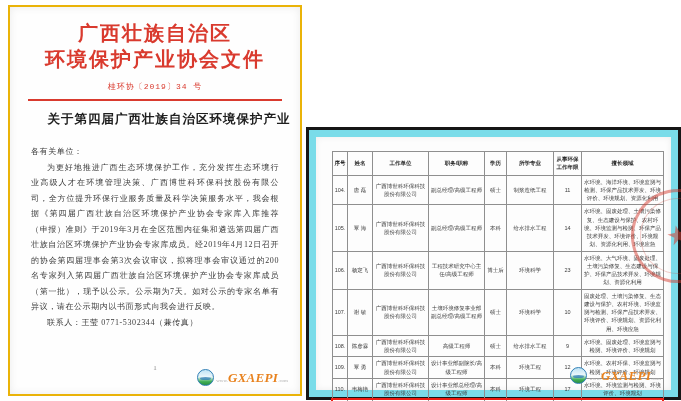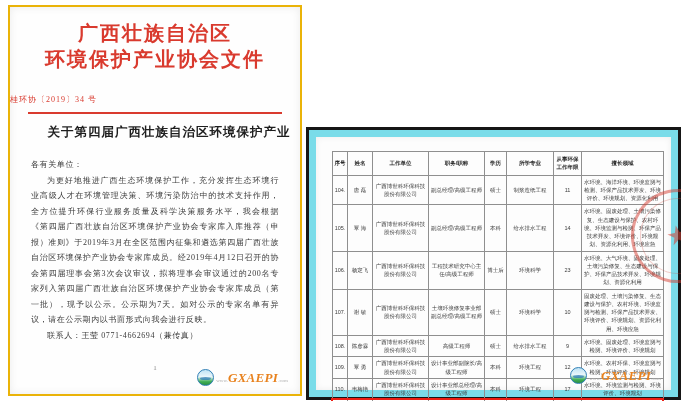--- a/index.html
+++ b/index.html
@@ -5,21 +5,21 @@
   * { margin:0; padding:0; box-sizing:border-box; }
   html,body { width:681px; height:401px; background:#ffffff; overflow:hidden;
               font-family:"Liberation Serif","DejaVu Serif",serif; }
   .stage { position:relative; width:681px; height:401px; background:#ffffff; }
 
   
   .page-left { position:absolute; left:8px; top:5px; width:294px; height:391px;
                background:#fefefe; border:2px solid #eab308; box-shadow:inset 0 0 8px rgba(0,0,0,.08); }
   .red-head { text-align:center; margin-top:13px; color:#d93a2e; font-weight:bold;
               font-size:20px; letter-spacing:2px; line-height:26px; }
-  .doc-no { margin-top:22px; color:#d93a2e; font-size:8px; letter-spacing:1px; }
+  .doc-no { text-align:center; margin-top:9px; color:#d93a2e; font-size:8px; letter-spacing:1px;font-family:Liberation Mono, monospace; }
   .red-rule { width:254px; margin:7px auto 0; border-top:2px solid #d93a2e; height:0; }
   .doc-title { text-align:center; margin-top:9px; color:#1e1e1e; font-weight:bold;
                font-size:12.5px; letter-spacing:1px; line-height:18px;padding-left:28px; }
   .body-text { color:#3b3b3b; font-size:8px; letter-spacing:.6px; line-height:15.5px; }
   .salutation { margin:16px 21px 0; }
   .para { margin:0 21px; text-indent:2em; text-align:justify; }
   .contact, .email { margin:0 21px; padding-left:2em; }
   .pageno-left { position:absolute; bottom:22px; left:50%; transform:translateX(-50%);
                  font-size:7px; color:#8a8a8a; }
 
@@ -66,22 +66,22 @@
     <div class="red-head">
       <div>广西壮族自治区</div>
       <div>环境保护产业协会文件</div>
     </div>
     <div class="doc-no">桂环协〔2019〕34 号</div>
     <div class="red-rule"></div>
     <div class="doc-title">
       <div>关于第四届广西壮族自治区环境保护产业</div>
     </div>
     <div class="body-text salutation">各有关单位：</div>
-    <div class="body-text para">为更好地推进广西生态环境保护工作，充分发挥生态环境行业高级人才在环境管理决策、环境污染防治中的技术支持作用，全方位提升环保行业服务质量及科学决策服务水平，我会根据《第四届广西壮族自治区环境保护产业协会专家库入库推荐（申报）准则》于2019年3月在全区范围内征集和遴选第四届广西壮族自治区环境保护产业协会专家库成员。经2019年4月12日召开的协会第四届理事会第3次会议审议，拟将理事会审议通过的200名专家列入第四届广西壮族自治区环境保护产业协会专家库成员（第一批），现予以公示。公示期为7天。如对公示的专家名单有异议，请在公示期内以书面形式向我会进行反映。</div>
-    <div class="body-text contact">联系人：王莹  0771-4662694（兼传真）</div>
+    <div class="body-text para">为更好地推进广西生态环境保护工作，充分发挥生态环境行业高级人才在环境管理决策、广西博世科环保科技股份有限公司，全方位提升环保行业服务质量及科学决策服务水平，我会根据《第四届广西壮族自治区环境保护产业协会专家库入库推荐（申报）准则》于2019年3月在全区范围内征集和遴选第四届广西壮族自治区环境保护产业协会专家库成员。经2019年4月12日召开的协会第四届理事会第3次会议审议，拟将理事会审议通过的200名专家列入第四届广西壮族自治区环境保护产业协会专家库成员（第一批），现予以公示。公示期为7天。如对公示的专家名单有异议，请在公示期内以书面形式向我会进行反映。</div>
+    <div class="body-text contact">联系人：王莹  0771-5302344（兼传真）</div>
     <div class="pageno-left">1</div>
     <div class="logo logo-left">
       <span class="logo-circle"></span>
       <span class="logo-text"><span>www.</span><b>GXAEPI</b><span>.com</span></span>
     </div>
   </div>
 
   <div class="page-right">
     <div class="page-right-inner">
       <div class="table-wrap" id="table-wrap">

